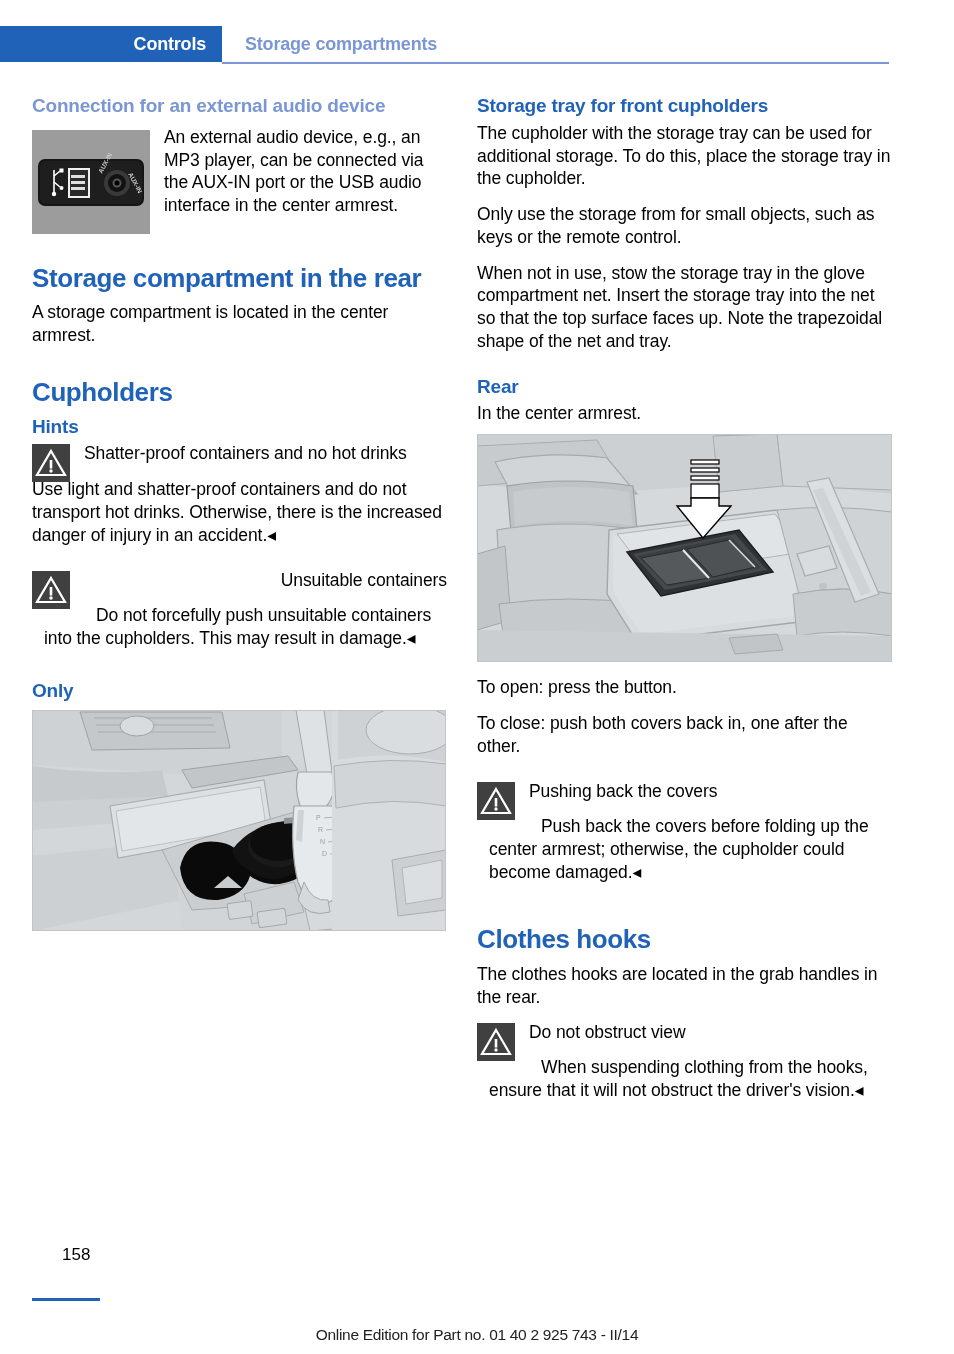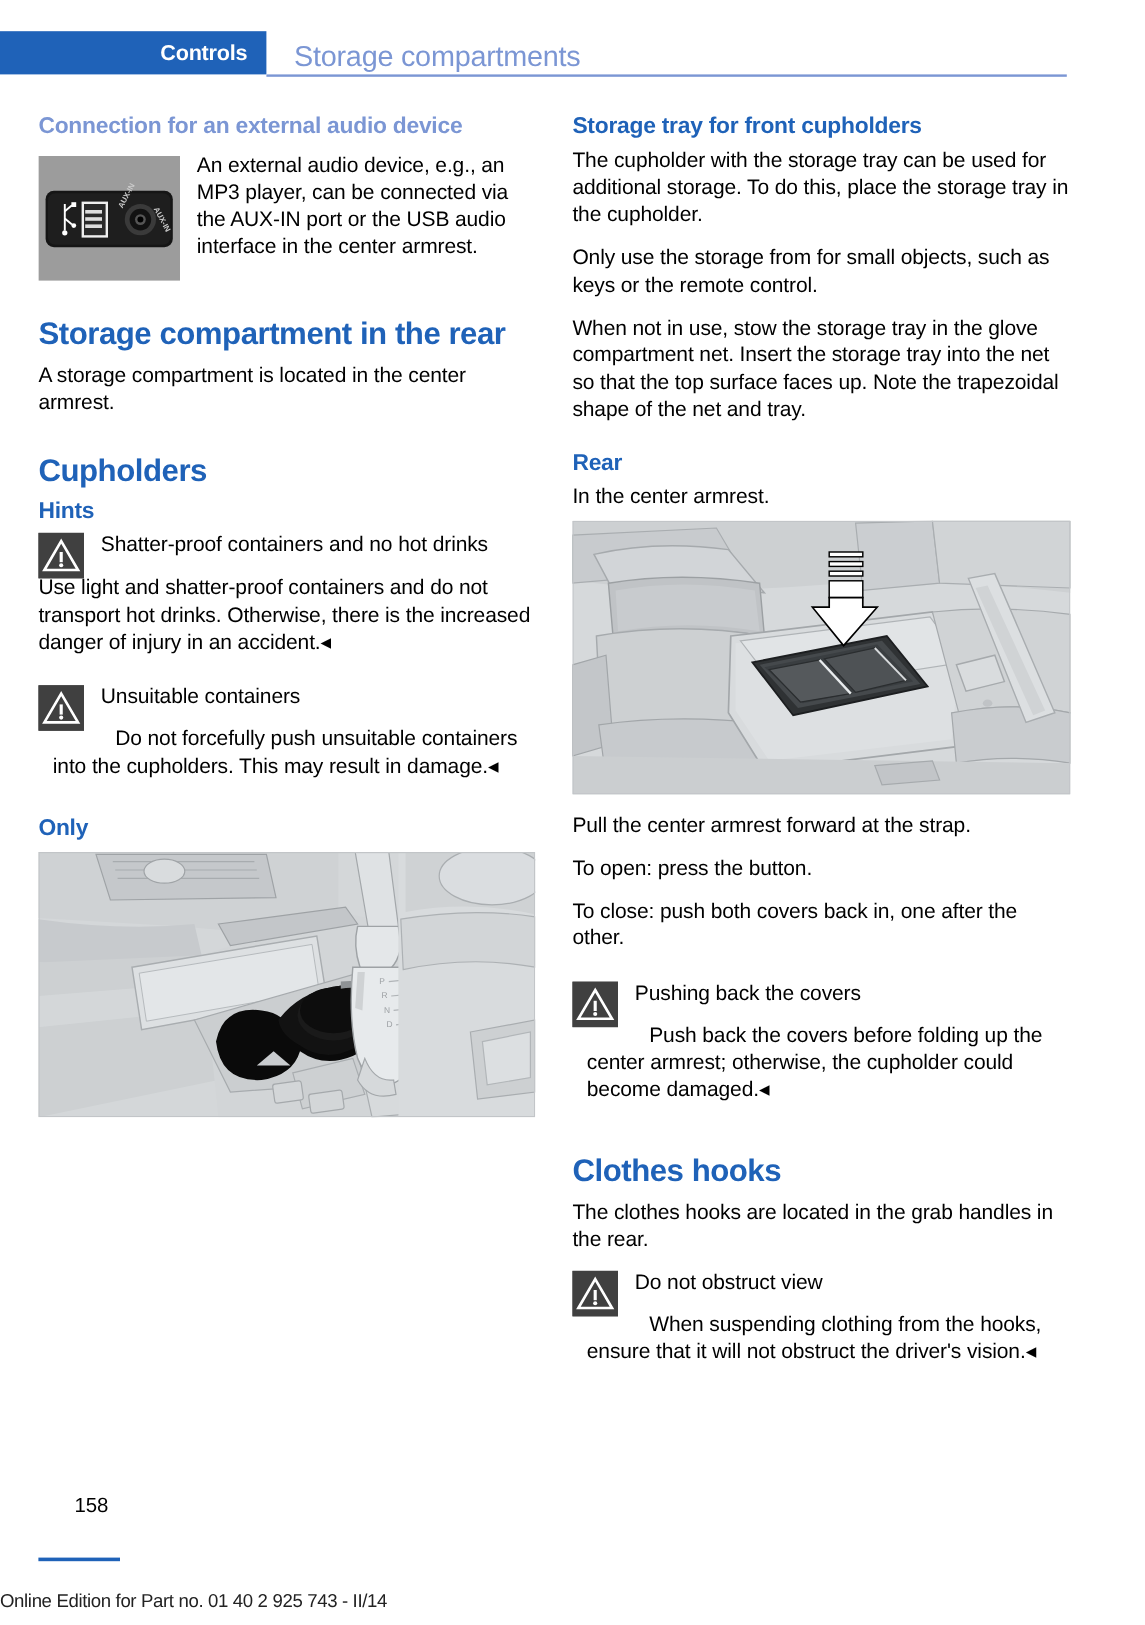--- a/index.html
+++ b/index.html
@@ -42,22 +42,22 @@
     font-size: 18px;
     font-weight: bold;
     letter-spacing: -0.2px;
     white-space: nowrap;
   }
   .header-section {
     position: absolute;
     left: 245px;
     top: 8px;
     color: #7b96d4;
-    font-size: 24px;
-    font-weight: normal;
+    font-size: 18px;
+    font-weight: bold;
     letter-spacing: -0.2px;
     white-space: nowrap;
   }
   .header-rule {
     position: absolute;
     left: 222px;
     top: 62px;
     width: 667px;
     height: 2px;
     background: #7b96d4;
@@ -179,21 +179,21 @@
     left: 62px;
     top: 1245px;
     font-size: 17px;
     color: #000000;
   }
   .footer-edition {
     position: absolute;
     left: 0;
     top: 1326px;
     width: 954px;
-    text-align: left;
+    text-align: center;
     font-size: 15.5px;
     color: #222222;
     letter-spacing: -0.3px;
   }
 </style>
 </head>
 <body>
 
 <div class="header">
   <div class="header-tab">
@@ -261,21 +261,21 @@
         <rect x="17.7" y="16" width="2.6" height="8.5" fill="#ffffff"></rect>
         <circle cx="19" cy="27" r="1.7" fill="#ffffff"></circle>
       </svg>
     </div>
     <p class="warn-title">Shatter-proof containers and no hot drinks</p>
   </div>
   <p class="body">Use light and shatter-proof containers and do not transport hot drinks. Otherwise, there is the increased danger of injury in an accident.◂</p>
 
   <div class="spacer-sm"></div>
 
-  <div class="warn" style="margin-bottom:0;">
+  <div class="warn" style="margin-bottom:0;text-align:right;">
     <div class="warn-icon">
       <svg viewBox="0 0 38 38" width="38" height="38">
         <rect x="0" y="0" width="38" height="38" fill="#404040"></rect>
         <path d="M19 7 L33 31 L5 31 Z" fill="none" stroke="#ffffff" stroke-width="2.2"></path>
         <rect x="17.7" y="16" width="2.6" height="8.5" fill="#ffffff"></rect>
         <circle cx="19" cy="27" r="1.7" fill="#ffffff"></circle>
       </svg>
     </div>
     <p class="warn-title">Unsuitable containers</p>
   </div>
@@ -413,21 +413,20 @@
         <rect x="214" y="26" width="28" height="4" fill="#ffffff" stroke="#000000" stroke-width="1.2"></rect>
         <rect x="214" y="34" width="28" height="4" fill="#ffffff" stroke="#000000" stroke-width="1.2"></rect>
         <rect x="214" y="42" width="28" height="4" fill="#ffffff" stroke="#000000" stroke-width="1.2"></rect>
         <rect x="214" y="50" width="28" height="14" fill="#ffffff" stroke="#000000" stroke-width="1.2"></rect>
         <path d="M214 64 L242 64 L242 72 L254 72 L226 104 L200 72 L214 72 Z" fill="#ffffff" stroke="#000000" stroke-width="1.4"></path>
       </g>
       <rect x="0.5" y="0.5" width="414" height="227" fill="none" stroke="#c2c5c8" stroke-width="1"></rect>
     </svg>
   </div>
 
-  <p class="body">Pull the center armrest forward at the strap.</p>
   <p class="body">To open: press the button.</p>
   <p class="body">To close: push both covers back in, one after the other.</p>
 
   <div class="spacer-sm"></div>
 
   <div class="warn" style="margin-bottom:0;">
     <div class="warn-icon">
       <svg viewBox="0 0 38 38" width="38" height="38">
         <rect x="0" y="0" width="38" height="38" fill="#404040"></rect>
         <path d="M19 7 L33 31 L5 31 Z" fill="none" stroke="#ffffff" stroke-width="2.2"></path>

